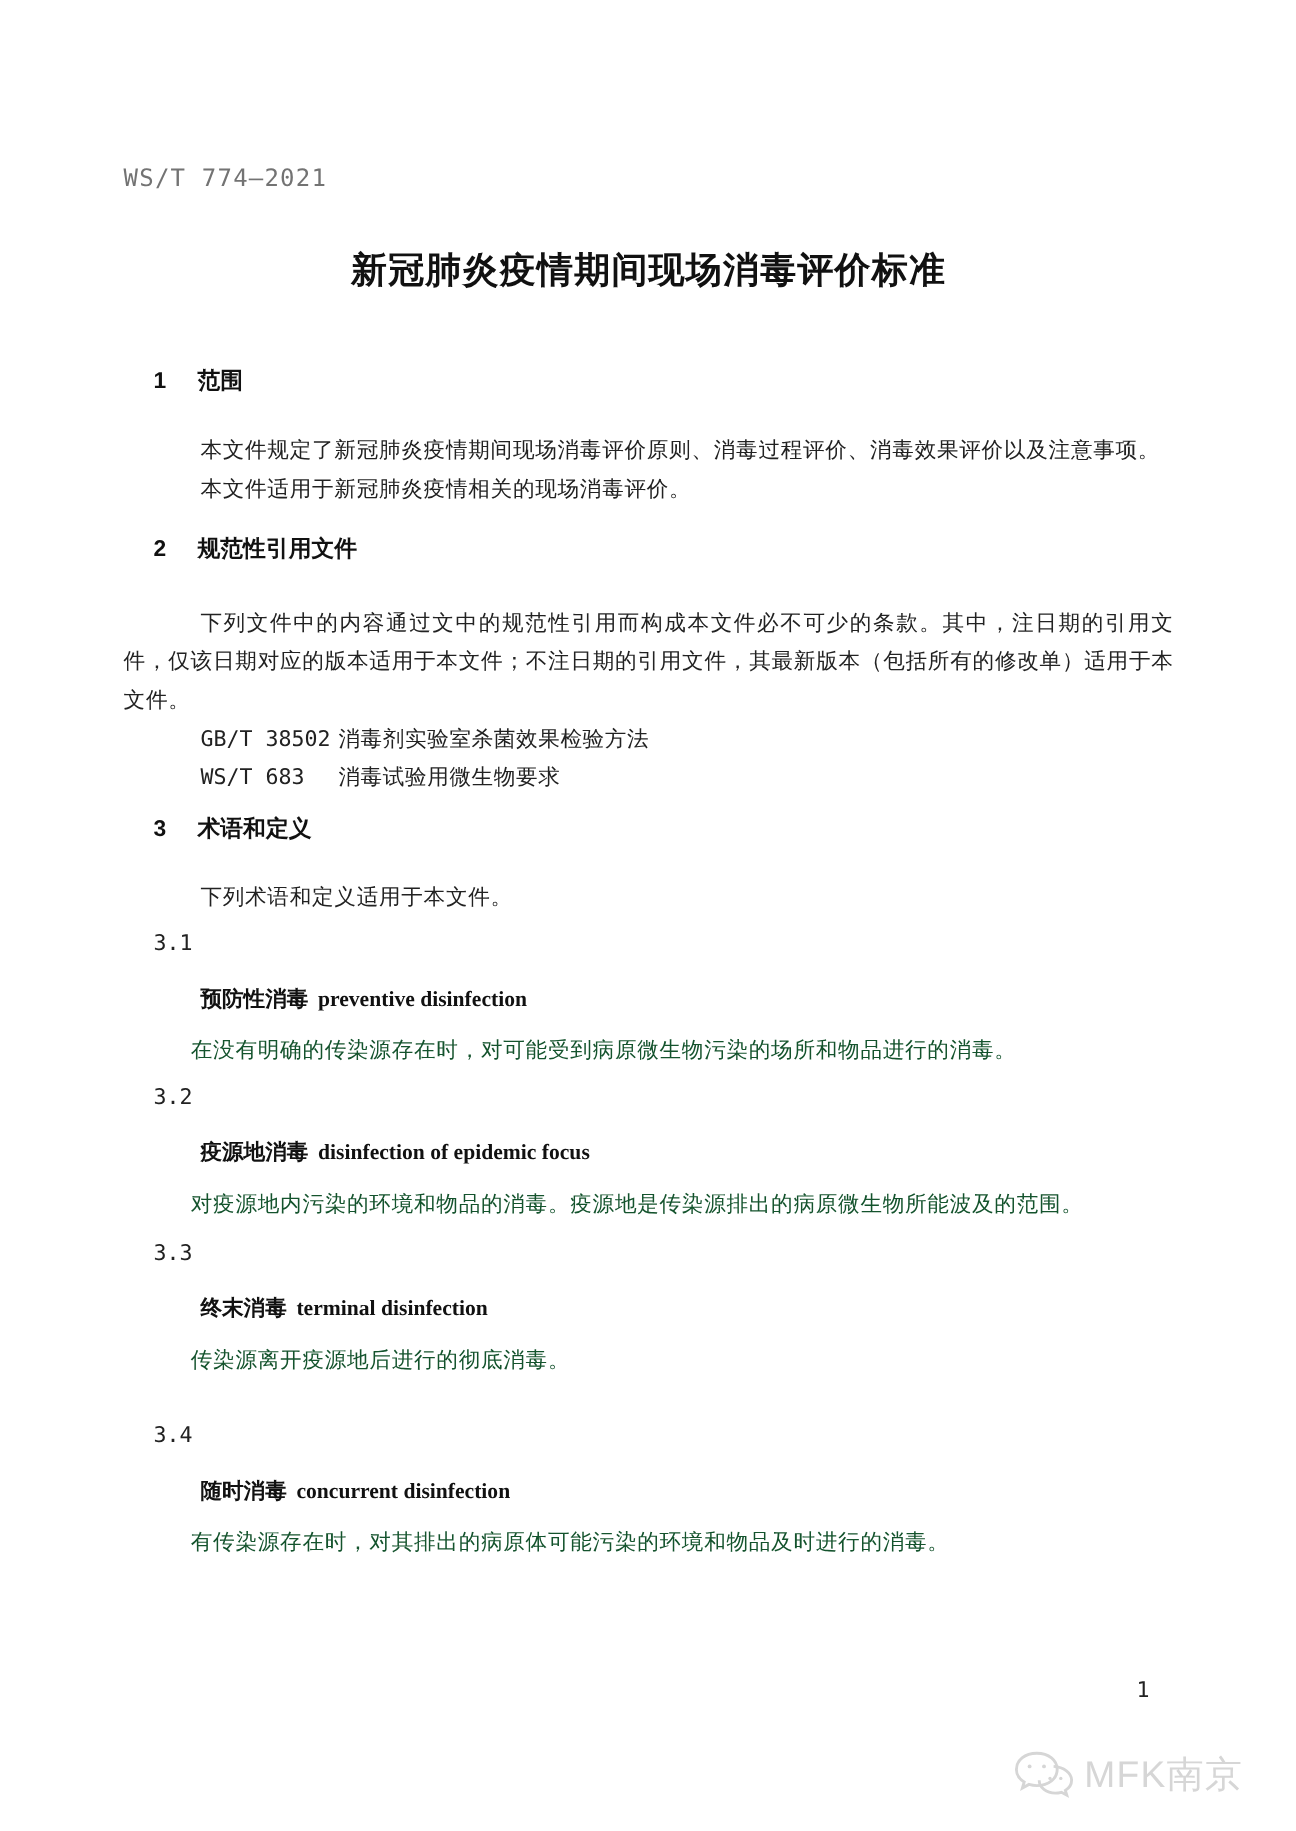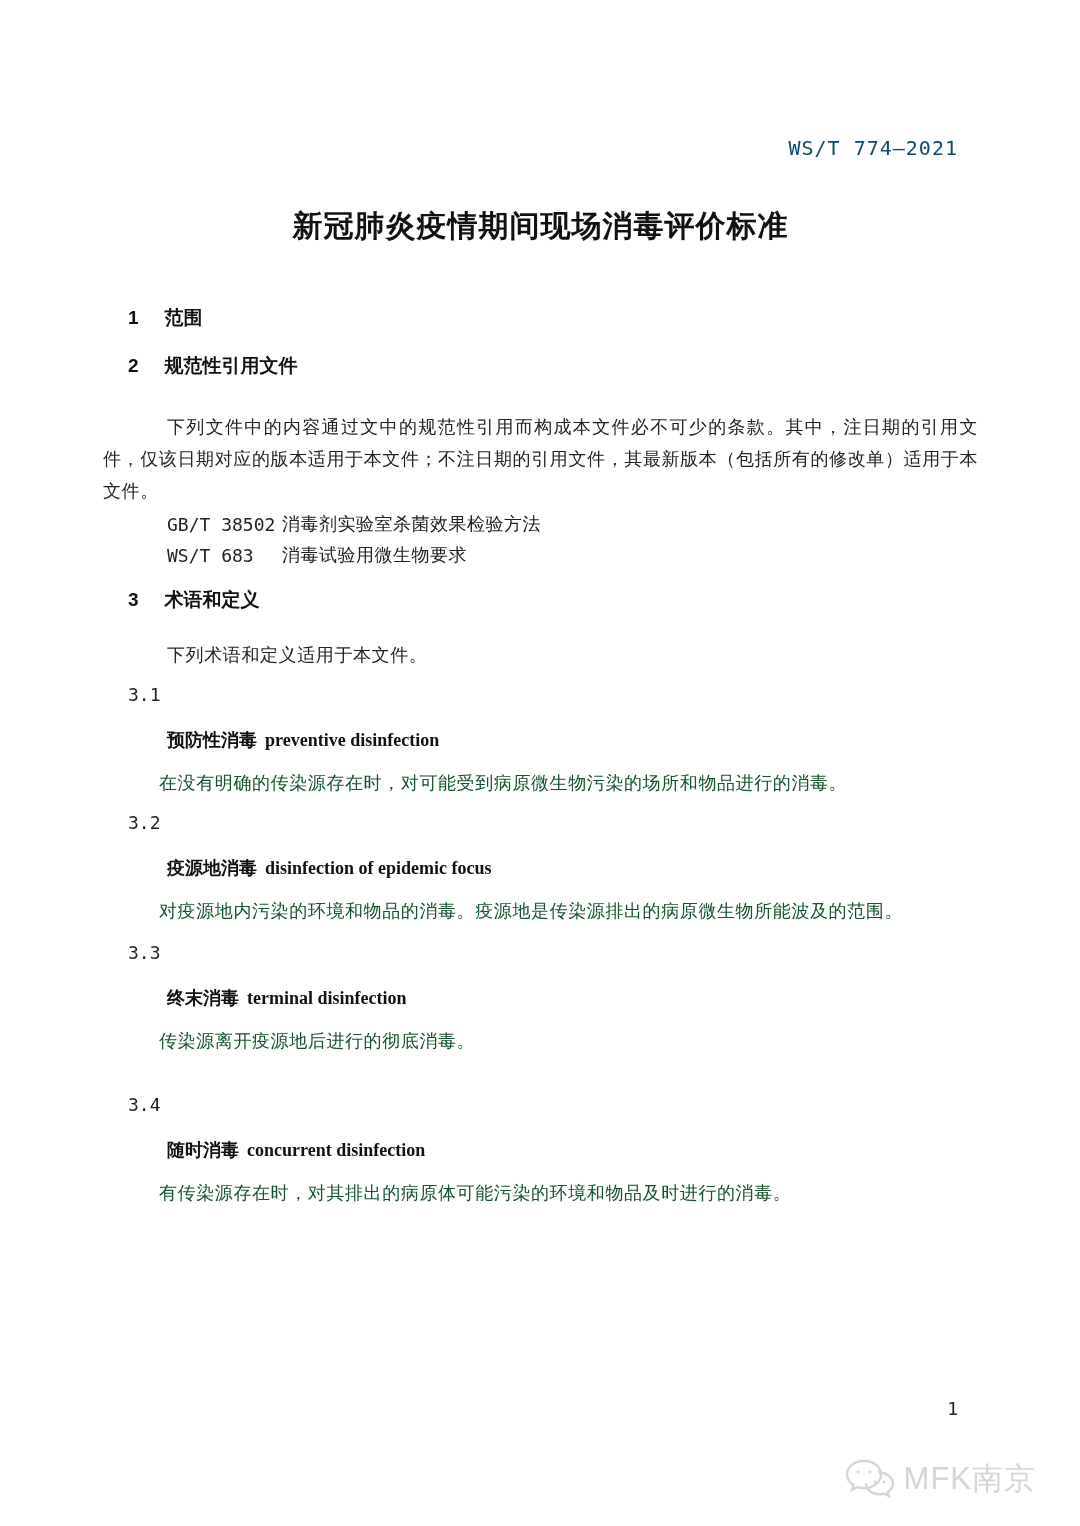--- a/index.html
+++ b/index.html
@@ -17,26 +17,26 @@
     font-family: "Liberation Serif", serif;
   }
   .content {
     position: absolute;
     left: 103px;
     top: 0;
     width: 875px;
   }
   .header-ref {
     padding-top: 136px;
-    text-align: right;
+    text-align: left;
     padding-right: 20px;
     font-family: "DejaVu Sans Mono", monospace;
     font-size: 20px;
     letter-spacing: 1px;
-    color: #0c4a6e;
+    color: #737373;
   }
   .doc-title {
     margin-top: 45px;
     text-align: center;
     font-family: "Liberation Sans", sans-serif;
     font-weight: bold;
     font-size: 30px;
     line-height: 42px;
     color: #111;
     letter-spacing: 1px;
@@ -150,20 +150,24 @@
 <div class="page">
   <div class="content">
 
     <div class="header-ref">WS/T 774—2021</div>
 
     <div class="doc-title">新冠肺炎疫情期间现场消毒评价标准</div>
 
     <div class="sec-heading sec1-heading">
       <span>1</span>
       <span>范围</span>
+    </div>
+    <div class="sec1-paras">
+      <p class="body-para">本文件规定了新冠肺炎疫情期间现场消毒评价原则、消毒过程评价、消毒效果评价以及注意事项。</p>
+      <p class="body-para">本文件适用于新冠肺炎疫情相关的现场消毒评价。</p>
     </div>
 
     <div class="sec-heading sec2-heading">
       <span>2</span>
       <span>规范性引用文件</span>
     </div>
     <p class="body-para sec2-para">下列文件中的内容通过文中的规范性引用而构成本文件必不可少的条款。其中，注日期的引用文件，仅该日期对应的版本适用于本文件；不注日期的引用文件，其最新版本（包括所有的修改单）适用于本文件。</p>
     <div class="refs">
       <div class="ref-row">
         <span class="ref-code">GB/T 38502</span>

